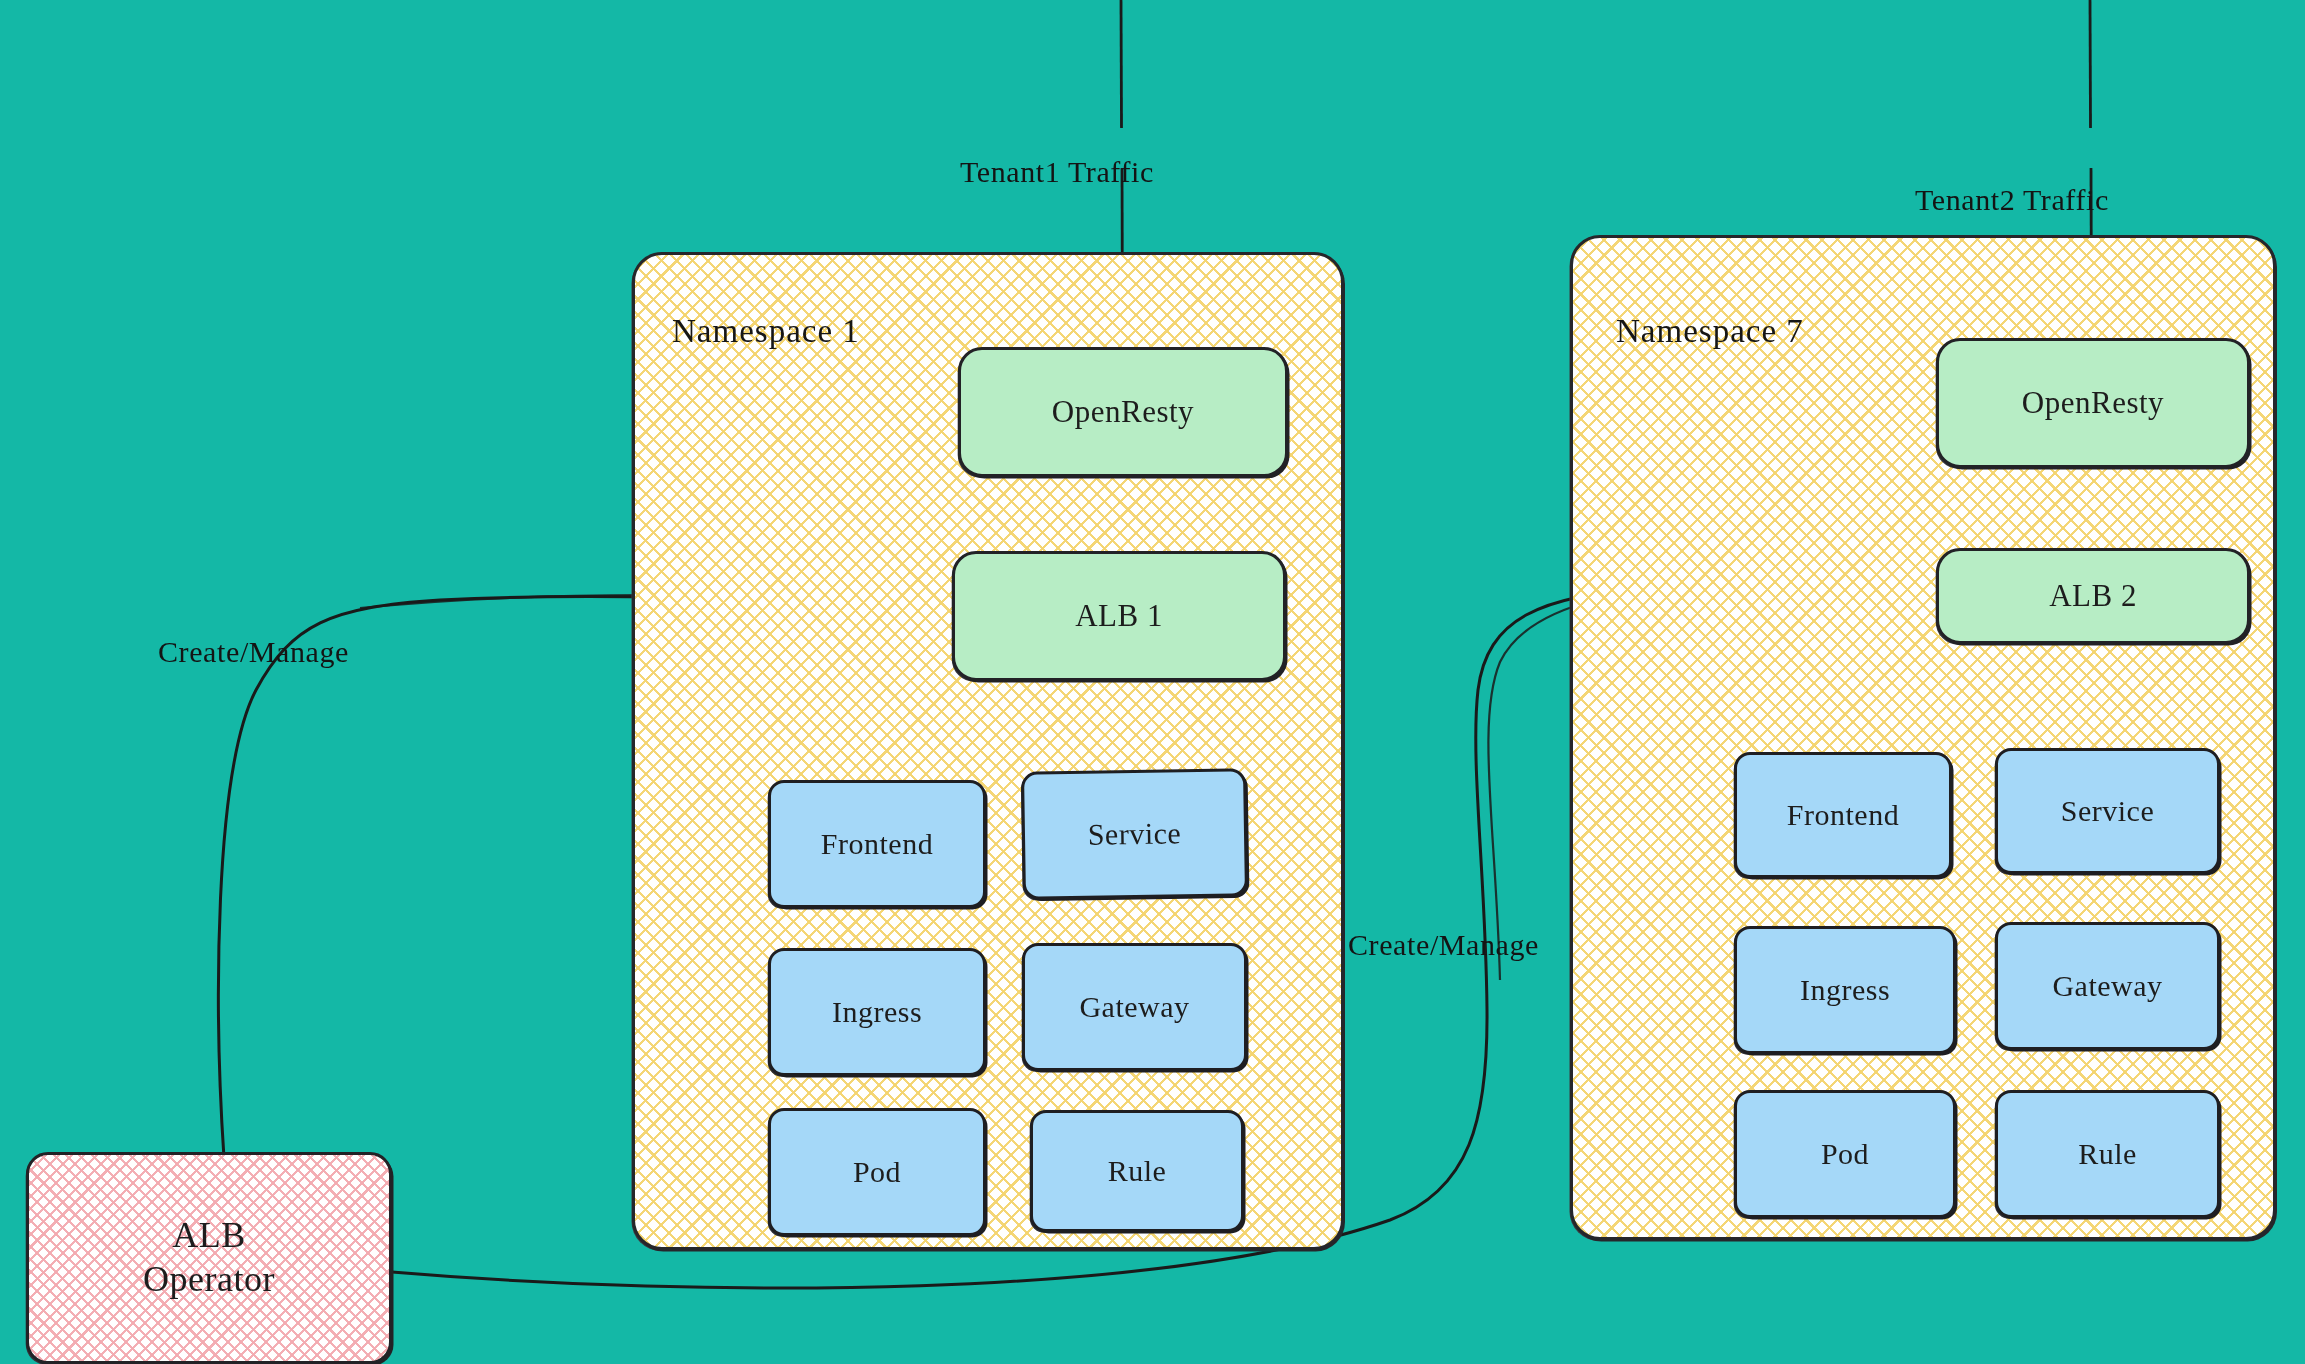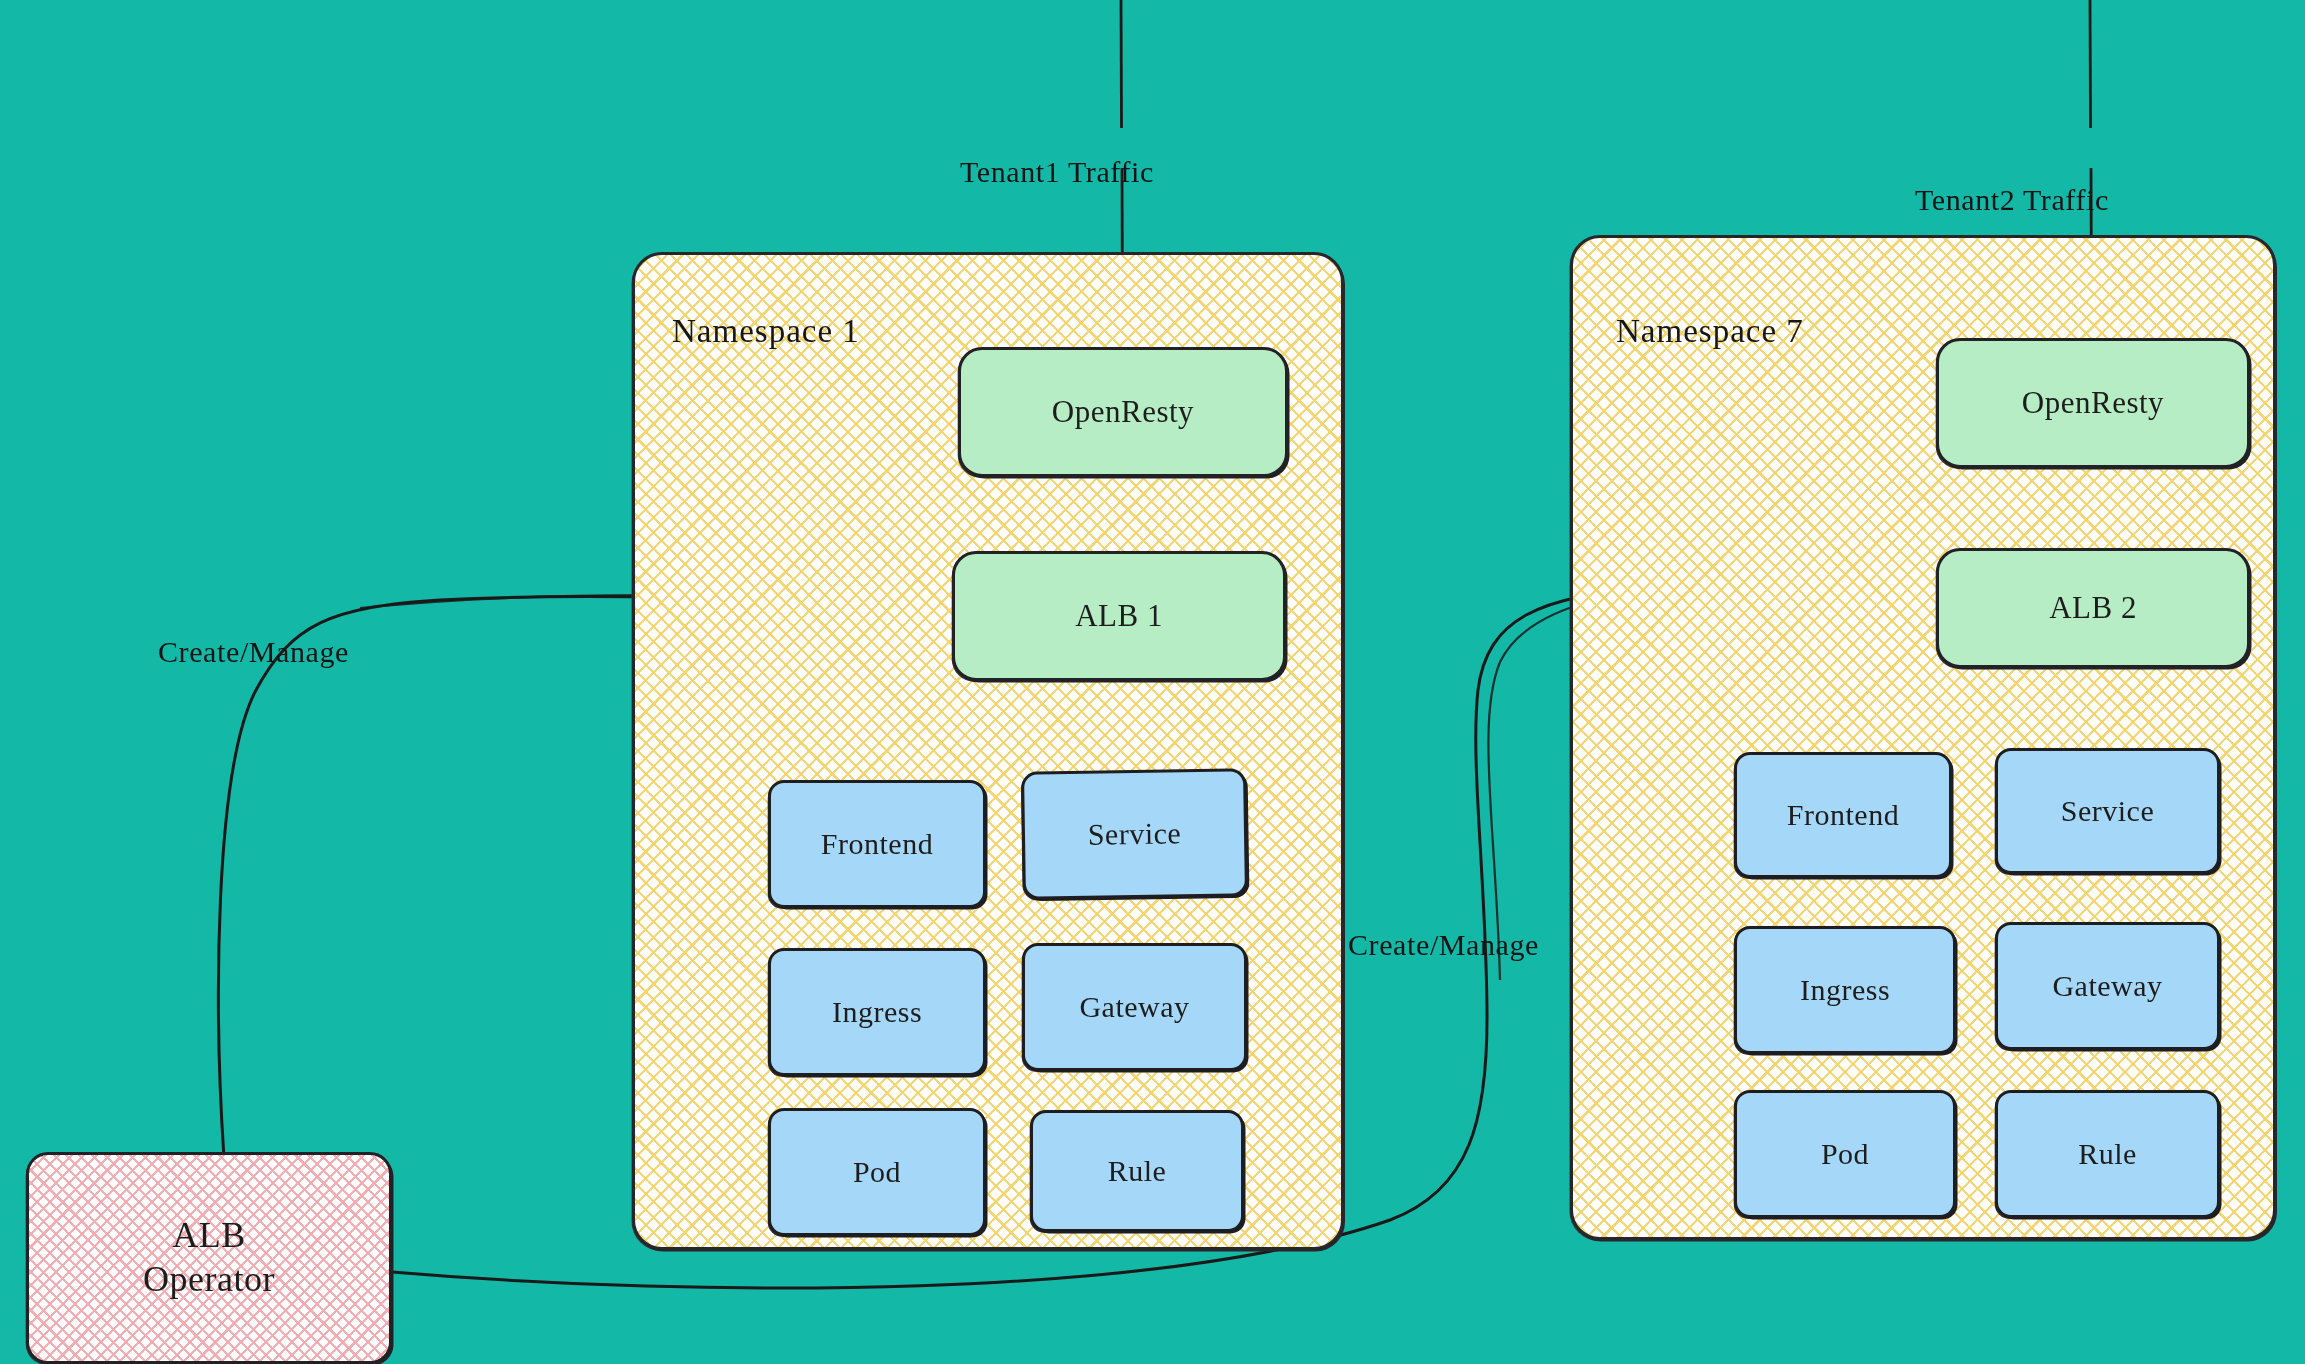--- a/index.html
+++ b/index.html
@@ -180,21 +180,21 @@
   <div class="node blue-box" style="left:768px; top:1108px; width:218px; height:128px;">Pod</div>
 
   <div class="node blue-box" style="left:1030px; top:1110px; width:214px; height:122px;">Rule</div>
 
   <div class="node ns-box hatch-yellow" style="left:1570px; top:235px; width:706px; height:1005px;"></div>
 
   <div class="ns-label" style="left:1616px; top:313px;">Namespace 7</div>
 
   <div class="node green-box" style="left:1936px; top:338px; width:314px; height:130px;">OpenResty</div>
 
-  <div class="node green-box" style="left:1936px; top:548px; width:314px; height:120px;">ALB 2</div>
+  <div class="node green-box" style="left:1936px; top:548px; width:314px; height:96px;">ALB 2</div>
 
   <div class="node blue-box" style="left:1734px; top:752px; width:218px; height:126px;">Frontend</div>
 
   <div class="node blue-box" style="left:1995px; top:748px; width:225px; height:126px;">Service</div>
 
   <div class="node blue-box" style="left:1734px; top:926px; width:222px; height:128px;">Ingress</div>
 
   <div class="node blue-box" style="left:1995px; top:922px; width:225px; height:128px;">Gateway</div>
 
   <div class="node blue-box" style="left:1734px; top:1090px; width:222px; height:128px;">Pod</div>

